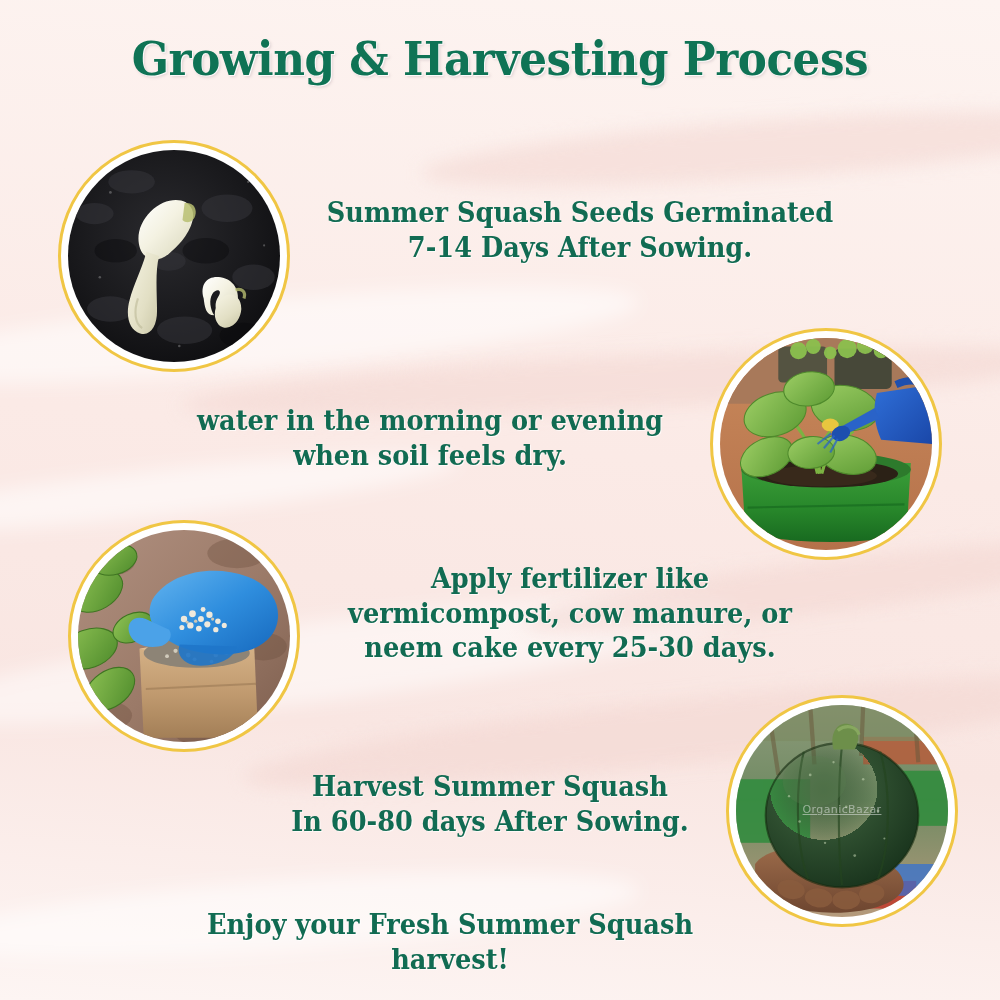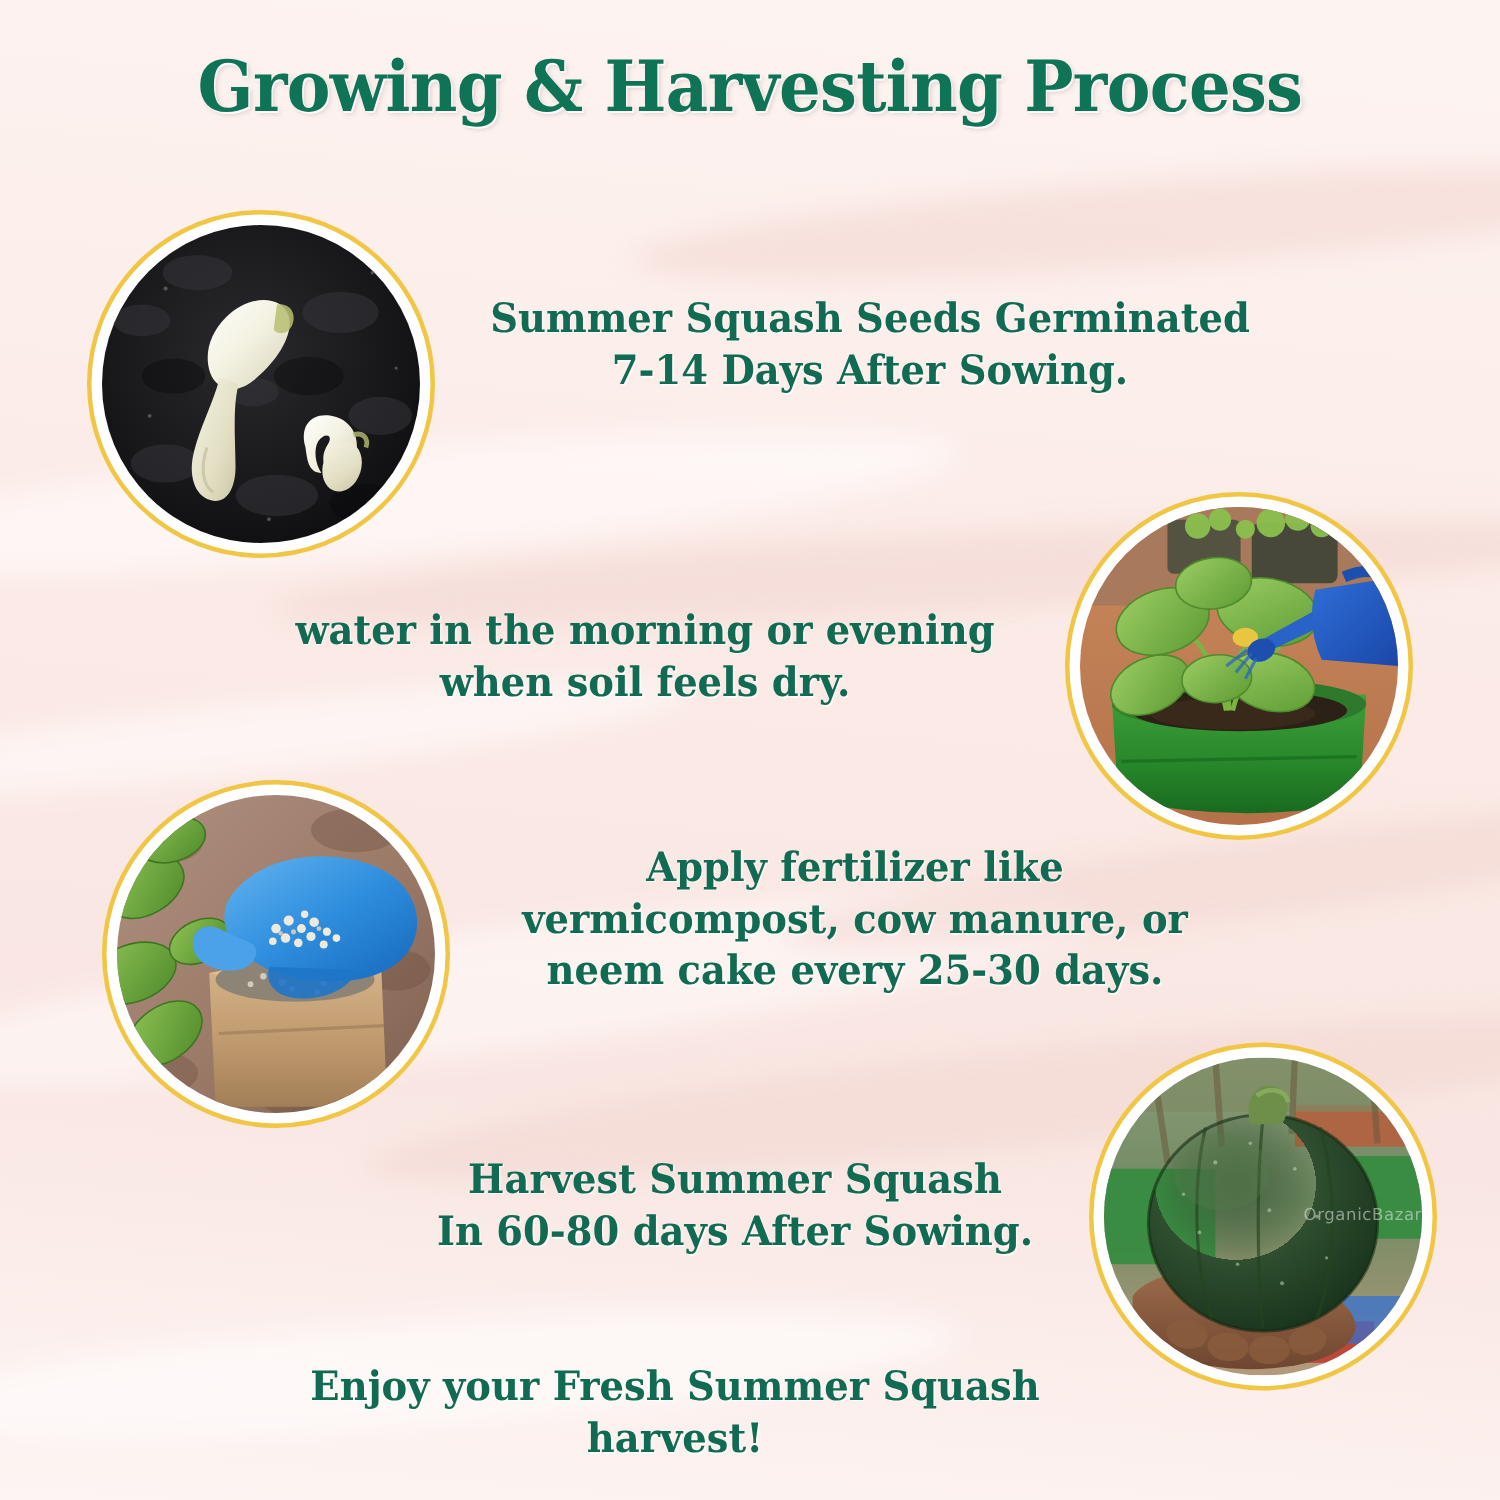--- a/index.html
+++ b/index.html
@@ -104,26 +104,27 @@
 
   #photo-germination { left: 58px;  top: 140px; width: 232px; height: 232px; }
   #photo-watering    { left: 710px; top: 328px; width: 232px; height: 232px; }
   #photo-fertilizer  { left: 68px;  top: 520px; width: 232px; height: 232px; }
   #photo-harvest     { left: 726px; top: 695px; width: 232px; height: 232px; }
 
   .watermark {
     position: absolute;
     left: 0; right: 0;
     top: 46%;
-    text-align: right;
+    text-align: center;
     font-family: "DejaVu Sans", "Liberation Sans", sans-serif;
     font-size: 11px;
     letter-spacing: 0.4px;
     color: rgba(225,230,225,0.55);
     pointer-events: none;
+    text-decoration: underline;
   }
 </style>
 </head>
 <body>
 
 <div id="infographic">
 
   <div class="bg-base"></div>
   <div class="bg-stroke s1"></div>
   <div class="bg-stroke dark s2"></div>

